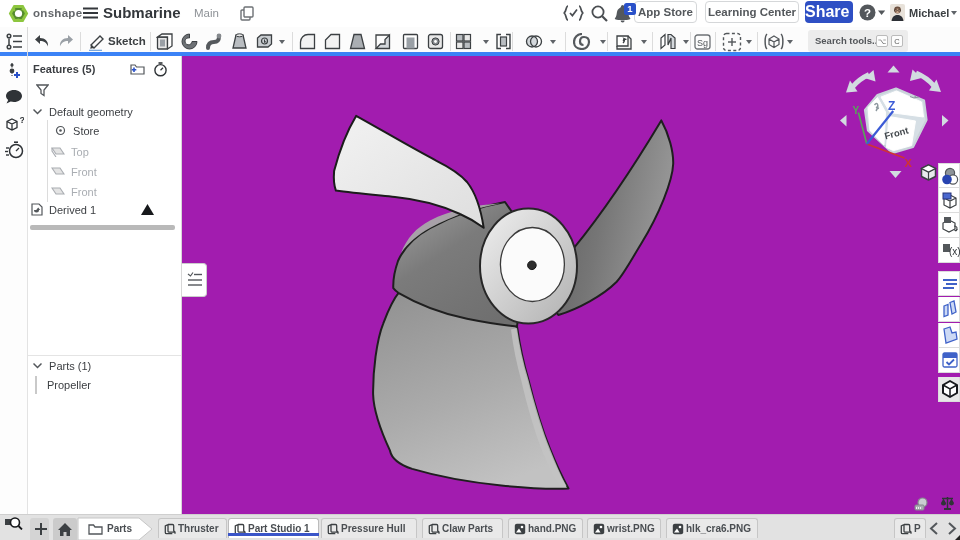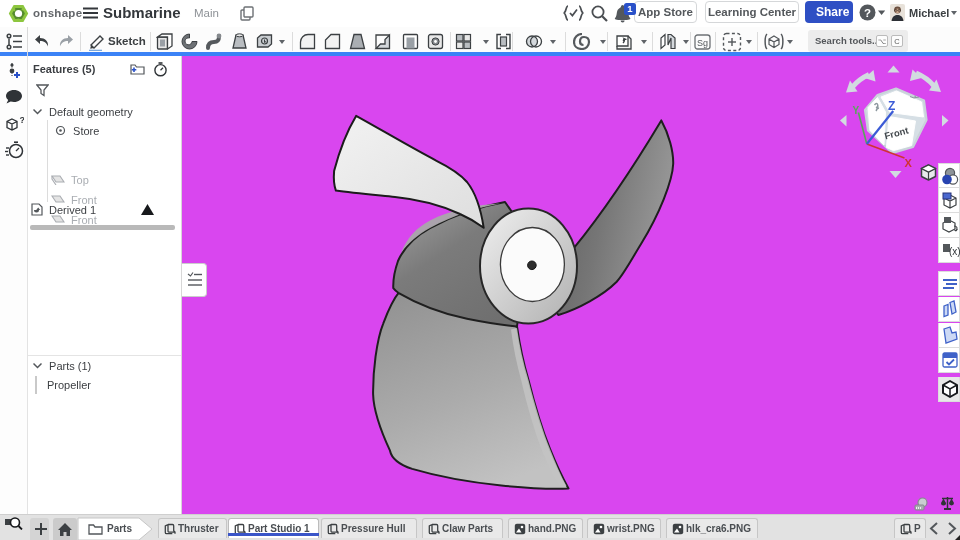--- a/index.html
+++ b/index.html
@@ -1,33 +1,33 @@
 <!DOCTYPE html>
 <html><head>
 <meta charset="utf-8">
 <style>
 * { margin:0; padding:0; box-sizing:border-box; }
 html,body { width:960px; height:540px; overflow:hidden; background:#fff;
   font-family:"Liberation Sans", sans-serif; }
-#app { position:relative; width:960px; height:540px; background:#d946ef; }
+#app { position:relative; width:960px; height:540px; background:#a21caf; }
 .abs { position:absolute; }
 
 
 #topbar { position:absolute; left:0; top:0; width:960px; height:27px; background:#fff; }
 #logo { position:absolute; left:8px; top:3px; }
 #onshapetxt { position:absolute; left:33px; top:7px; font-size:11.5px; font-weight:700; color:#63666a; letter-spacing:0.3px; }
 #hamb { position:absolute; left:83px; top:6px; }
 #docname { position:absolute; left:103px; top:4px; font-size:15px; font-weight:700; color:#33373b; }
 #mainlbl { position:absolute; left:194px; top:7px; font-size:11.5px; color:#8e9297; }
 #copyicon { position:absolute; left:240px; top:6px; }
 .tb-ic { position:absolute; top:4px; }
 #btn-appstore, #btn-learn { position:absolute; top:1px; height:22px; background:#fff; border:1px solid #d5d7d9; border-radius:4px; font-size:11.5px; font-weight:700; color:#54585c; text-align:center; line-height:20px; }
 #btn-appstore { left:634px; width:63px; }
 #btn-learn { left:705px; width:94px; }
-#btn-share { position:absolute; left:805px; top:1px; width:48px; height:22px; background:#2e4fc4; border-radius:4px; color:#fff; font-size:12px; font-weight:700; text-align:left; line-height:22px;padding-left:11px; }
+#btn-share { position:absolute; left:805px; top:1px; width:48px; height:22px; background:#2e4fc4; border-radius:4px; color:#fff; font-size:16px; font-weight:700; text-align:left; line-height:22px; }
 #helpic { position:absolute; left:859px; top:4px; }
 #avatar { position:absolute; left:890px; top:4px; width:15px; height:17px; border-radius:2px; overflow:hidden; }
 #username { position:absolute; left:909px; top:7px; font-size:11px; font-weight:700; color:#3c4043; }
 .caret { display:inline-block; width:0; height:0; border-left:3.5px solid transparent; border-right:3.5px solid transparent; border-top:4.5px solid #5f6368; }
 
 
 #toolbar { position:absolute; left:0; top:27px; width:960px; height:29px; background:#fcfcfc; border-bottom:4px solid #3b82f6; }
 #tb-first { position:absolute; left:0; top:0; width:28px; height:29px; border-right:1px solid #d9d9d9; }
 .sep { position:absolute; top:5px; width:1px; height:19px; background:#dcdcdc; }
 #searchtools { position:absolute; left:808px; top:3px; width:100px; height:22px; background:#ececec; border-radius:3px; font-size:9.5px; font-weight:700; color:#53565a; line-height:22px; padding-left:7px; white-space:nowrap; overflow:hidden; }
@@ -35,21 +35,21 @@
 
 
 #lstrip { position:absolute; left:0; top:56px; width:28px; height:458px; background:#fdfdfd; border-right:1px solid #e3e3e3; }
 
 
 #panel { position:absolute; left:28px; top:56px; width:154px; height:458px; background:#fff; border-right:1px solid #d7d7d7; font-size:11px; color:#3b3e42; }
 #feat-hdr { position:absolute; left:5px; top:7px; font-weight:700; font-size:11px; color:#3b3e42;}
 #filterbox { position:absolute; left:29px; top:24px; width:122px; height:20px; border:1px solid #c9c9c9; border-radius:2px; background:#fff; }
 #filterbox span { font-style:italic; color:#9aa0a6; font-size:10.5px; line-height:18px; padding-left:6px; display:block; white-space:nowrap; }
 .treerow { position:absolute; left:0; white-space:nowrap; }
-.gray { color:#a9adb2;margin-top:28px; }
+.gray { color:#a9adb2; }
 #scrollbar { position:absolute; left:2px; top:169px; width:145px; height:5px; background:#b9b9b9; border-radius:2px; }
 #parts-div { position:absolute; left:0px; top:299px; width:153px; height:1px; background:#e4e4e4; }
 #flyout { position:absolute; left:182px; top:263px; width:25px; height:34px; background:#fff; border:1px solid #ccc; border-left:none; border-radius:0 4px 4px 0; }
 
 
 .rcell { position:absolute; left:938px; width:22px; height:25px; background:#fff; border:1px solid #dcdcdc; border-top:none; }
 .rcell.first { border-top:1px solid #dcdcdc; }
 
 
 #tabbar { position:absolute; left:0; top:514px; width:960px; height:26px; background:#e2e2e2; border-top:1px solid #cfcfcf; }

